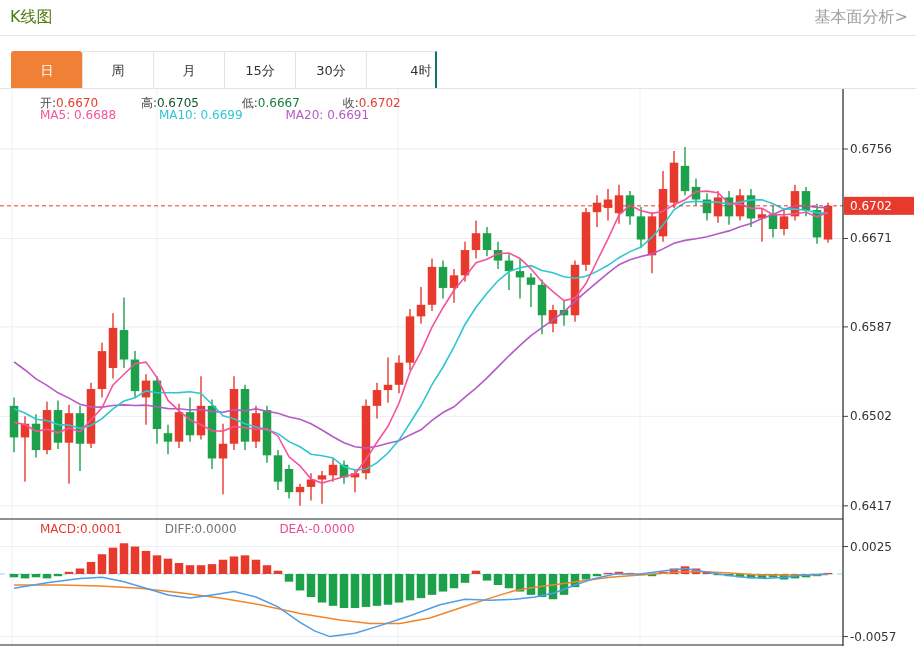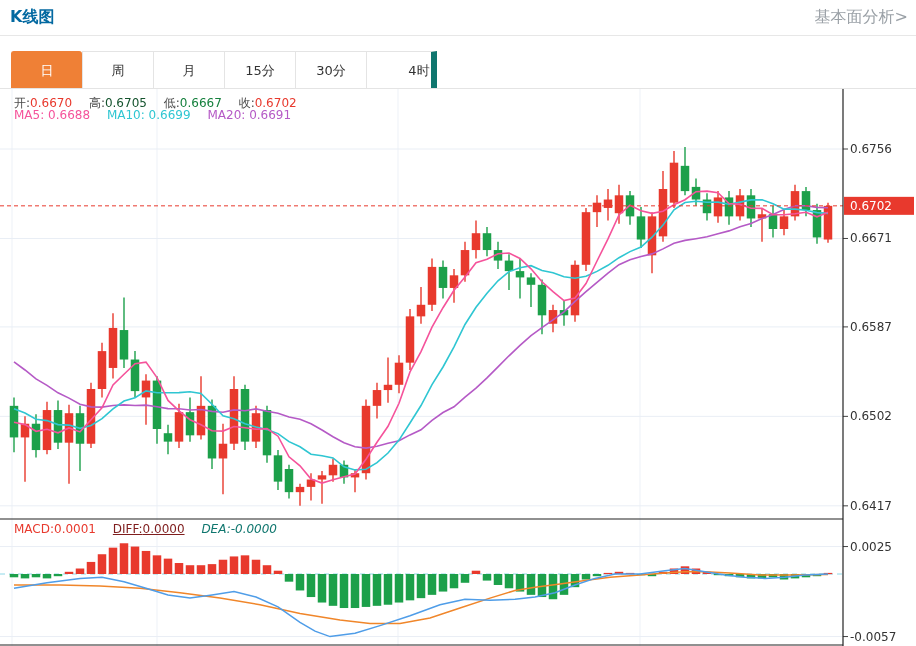--- a/index.html
+++ b/index.html
@@ -1,30 +1,30 @@
 <!DOCTYPE html>
 <html><head>
 <meta charset="utf-8">
 <style>
   html,body{margin:0;padding:0;background:#fff;}
   body{width:916px;height:646px;overflow:hidden;font-family:"DejaVu Sans","Liberation Sans",sans-serif;}
   .header{height:36px;box-sizing:border-box;border-bottom:1px solid #e7e7e7;display:flex;align-items:center;justify-content:space-between;padding:0 8px 0 10px;}
-  .title{font-size:16px;font-weight:bold;color:#0369a1;}
+  .title{font-size:16px;font-weight:normal;color:#4d7c0f;}
   .link{font-size:16px;color:#9aa0a6;cursor:pointer;}
   .tabbar{display:flex;margin-top:15px;height:38px;box-sizing:border-box;border-bottom:1px solid #e4e4e4;padding-left:11px;}
   .tab{width:71px;box-sizing:border-box;border:1px solid #e4e4e4;border-right:none;border-bottom:none;text-align:center;line-height:37px;font-size:13px;color:#333;background:#fff;cursor:pointer;}
-  .tab:last-child{border-right:6px solid #0f766e;padding-left:40px;}
+  .tab:last-child{border-right:2px solid #0f766e;padding-left:40px;}
   .tab.active{color:#fff;border-radius:3px 3px 0 0;}
   .chart-wrap{position:relative;width:916px;height:557px;}
   .chart-wrap svg{position:absolute;left:0;top:0;}
   .overlay-row{position:absolute;font-size:12px;white-space:nowrap;z-index:3;letter-spacing:0;}
   .ohlc-row{top:6px;left:14px;}
   .ma-row{top:19px;left:14px;}
   .macd-row{top:433px;left:14px;}
-  .pair{margin-right:13px;}
+  .pair{margin-right:13px;margin-left:26px;}
   .lbl{color:#4a4a4a;}
 </style>
 </head>
 <body>
 
 <div class="header">
   <div class="title">K线图</div>
   <div class="link">基本面分析&gt;</div>
 </div>
 
@@ -323,16 +323,16 @@
   </div>
 
   <div class="overlay-row ma-row">
     <span class="pair" style="color: rgb(245, 83, 155);"><span>MA5:</span> <span>0.6688</span></span>
     <span class="pair" style="color: rgb(47, 198, 210);"><span>MA10:</span> <span>0.6699</span></span>
     <span class="pair" style="color: rgb(181, 90, 198);"><span>MA20:</span> <span>0.6691</span></span>
   </div>
 
   <div class="overlay-row macd-row">
     <span class="pair" style="color: rgb(232, 57, 45);"><span>MACD:</span><span>0.0001</span></span>
-    <span class="pair" style="color: #7f1d1d; text-decoration: underline;"><span>DIFF:</span><span>0.0000</span></span>
-    <span class="pair" style="color: #0f766e; font-style: italic;"><span>DEA:</span><span>-0.0000</span></span>
+    <span class="pair" style="color: #737373;"><span>DIFF:</span><span>0.0000</span></span>
+    <span class="pair" style="color: #ec4899;"><span>DEA:</span><span>-0.0000</span></span>
   </div>
 </div>
 
 </body></html>

